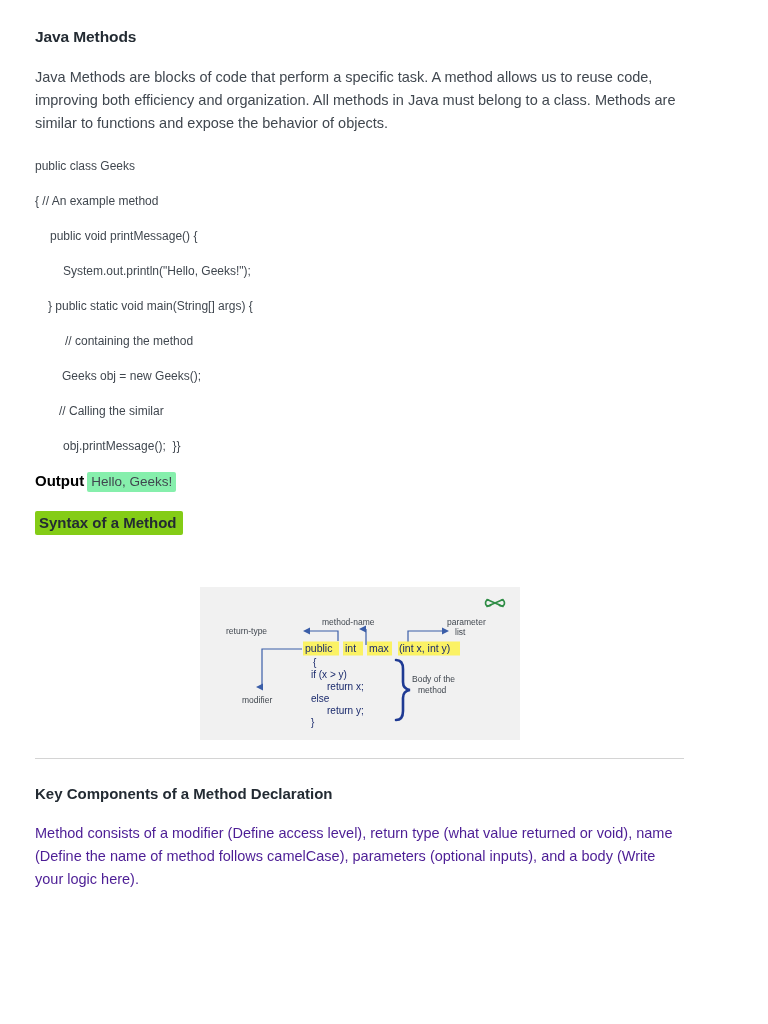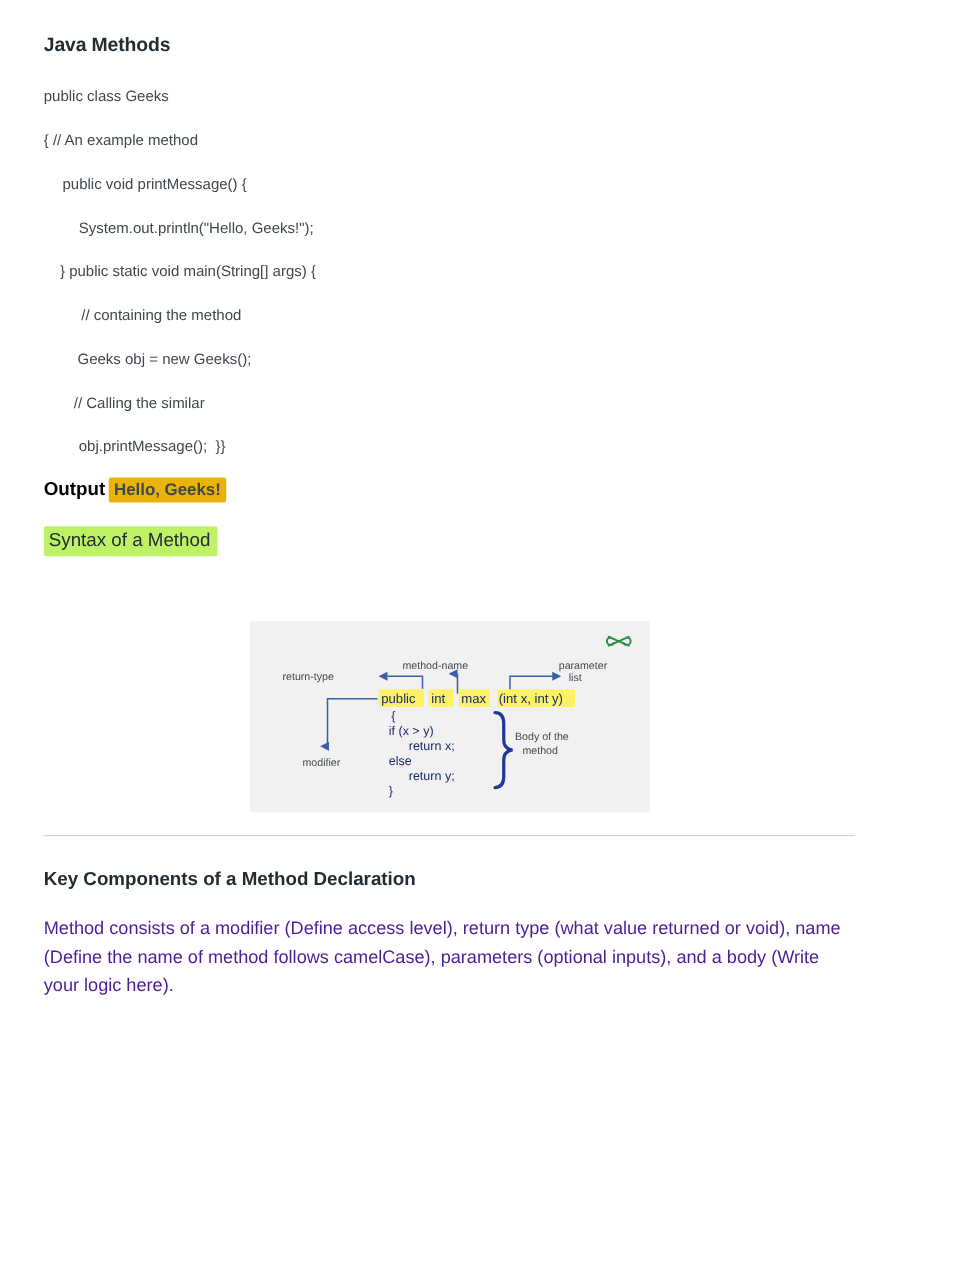--- a/index.html
+++ b/index.html
@@ -58,33 +58,32 @@
     margin: 12px 0 18px 0;
     font-size: 14.5px;
     line-height: 22px;
   }
   .output-label {
     font-weight: bold;
     color: #000000;
     font-size: 15px;
   }
   .inline-code {
-    background: #eab308;
+    background: #86efac;
     color: #40474f;
     font-size: 13.5px;
     padding: 2px 4px 3px 4px;
     border-radius: 2px;
     margin-left: 3px;
-    font-weight: bold;
   }
   .syntax-heading {
     display: inline-block;
-    background: #bef264;
+    background: #84cc16;
     color: #232b33;
-    font-weight: normal;
+    font-weight: bold;
     font-size: 15px;
     padding: 3px 6px 4px 4px;
     margin: 0 11px 0 0;
     border-radius: 2px;
   }
 
   
   .figure-wrap {
     margin: 52px 0 0 0;
     display: flex;
@@ -128,20 +127,21 @@
     max-width: 700px;
   }
 </style>
 </head>
 <body>
 
 <div class="page">
 
   <h2 class="article-title">Java Methods</h2>
 
+  <p class="intro">Java Methods are blocks of code that perform a specific task. A method allows us to reuse code, improving both efficiency and organization. All methods in Java must belong to a class. Methods are similar to functions and expose the behavior of objects.</p>
 
   <div class="code-block">
     <div class="code-line ind-0">public class Geeks</div>
     <div class="code-line ind-0">{ // An example method</div>
     <div class="code-line ind-1">public void printMessage() {</div>
     <div class="code-line ind-2">System.out.println("Hello, Geeks!");</div>
     <div class="code-line ind-3">} public static void main(String[] args) {</div>
     <div class="code-line ind-5">// containing the method</div>
     <div class="code-line ind-6">Geeks obj = new Geeks();</div>
     <div class="code-line ind-7">// Calling the similar</div>

